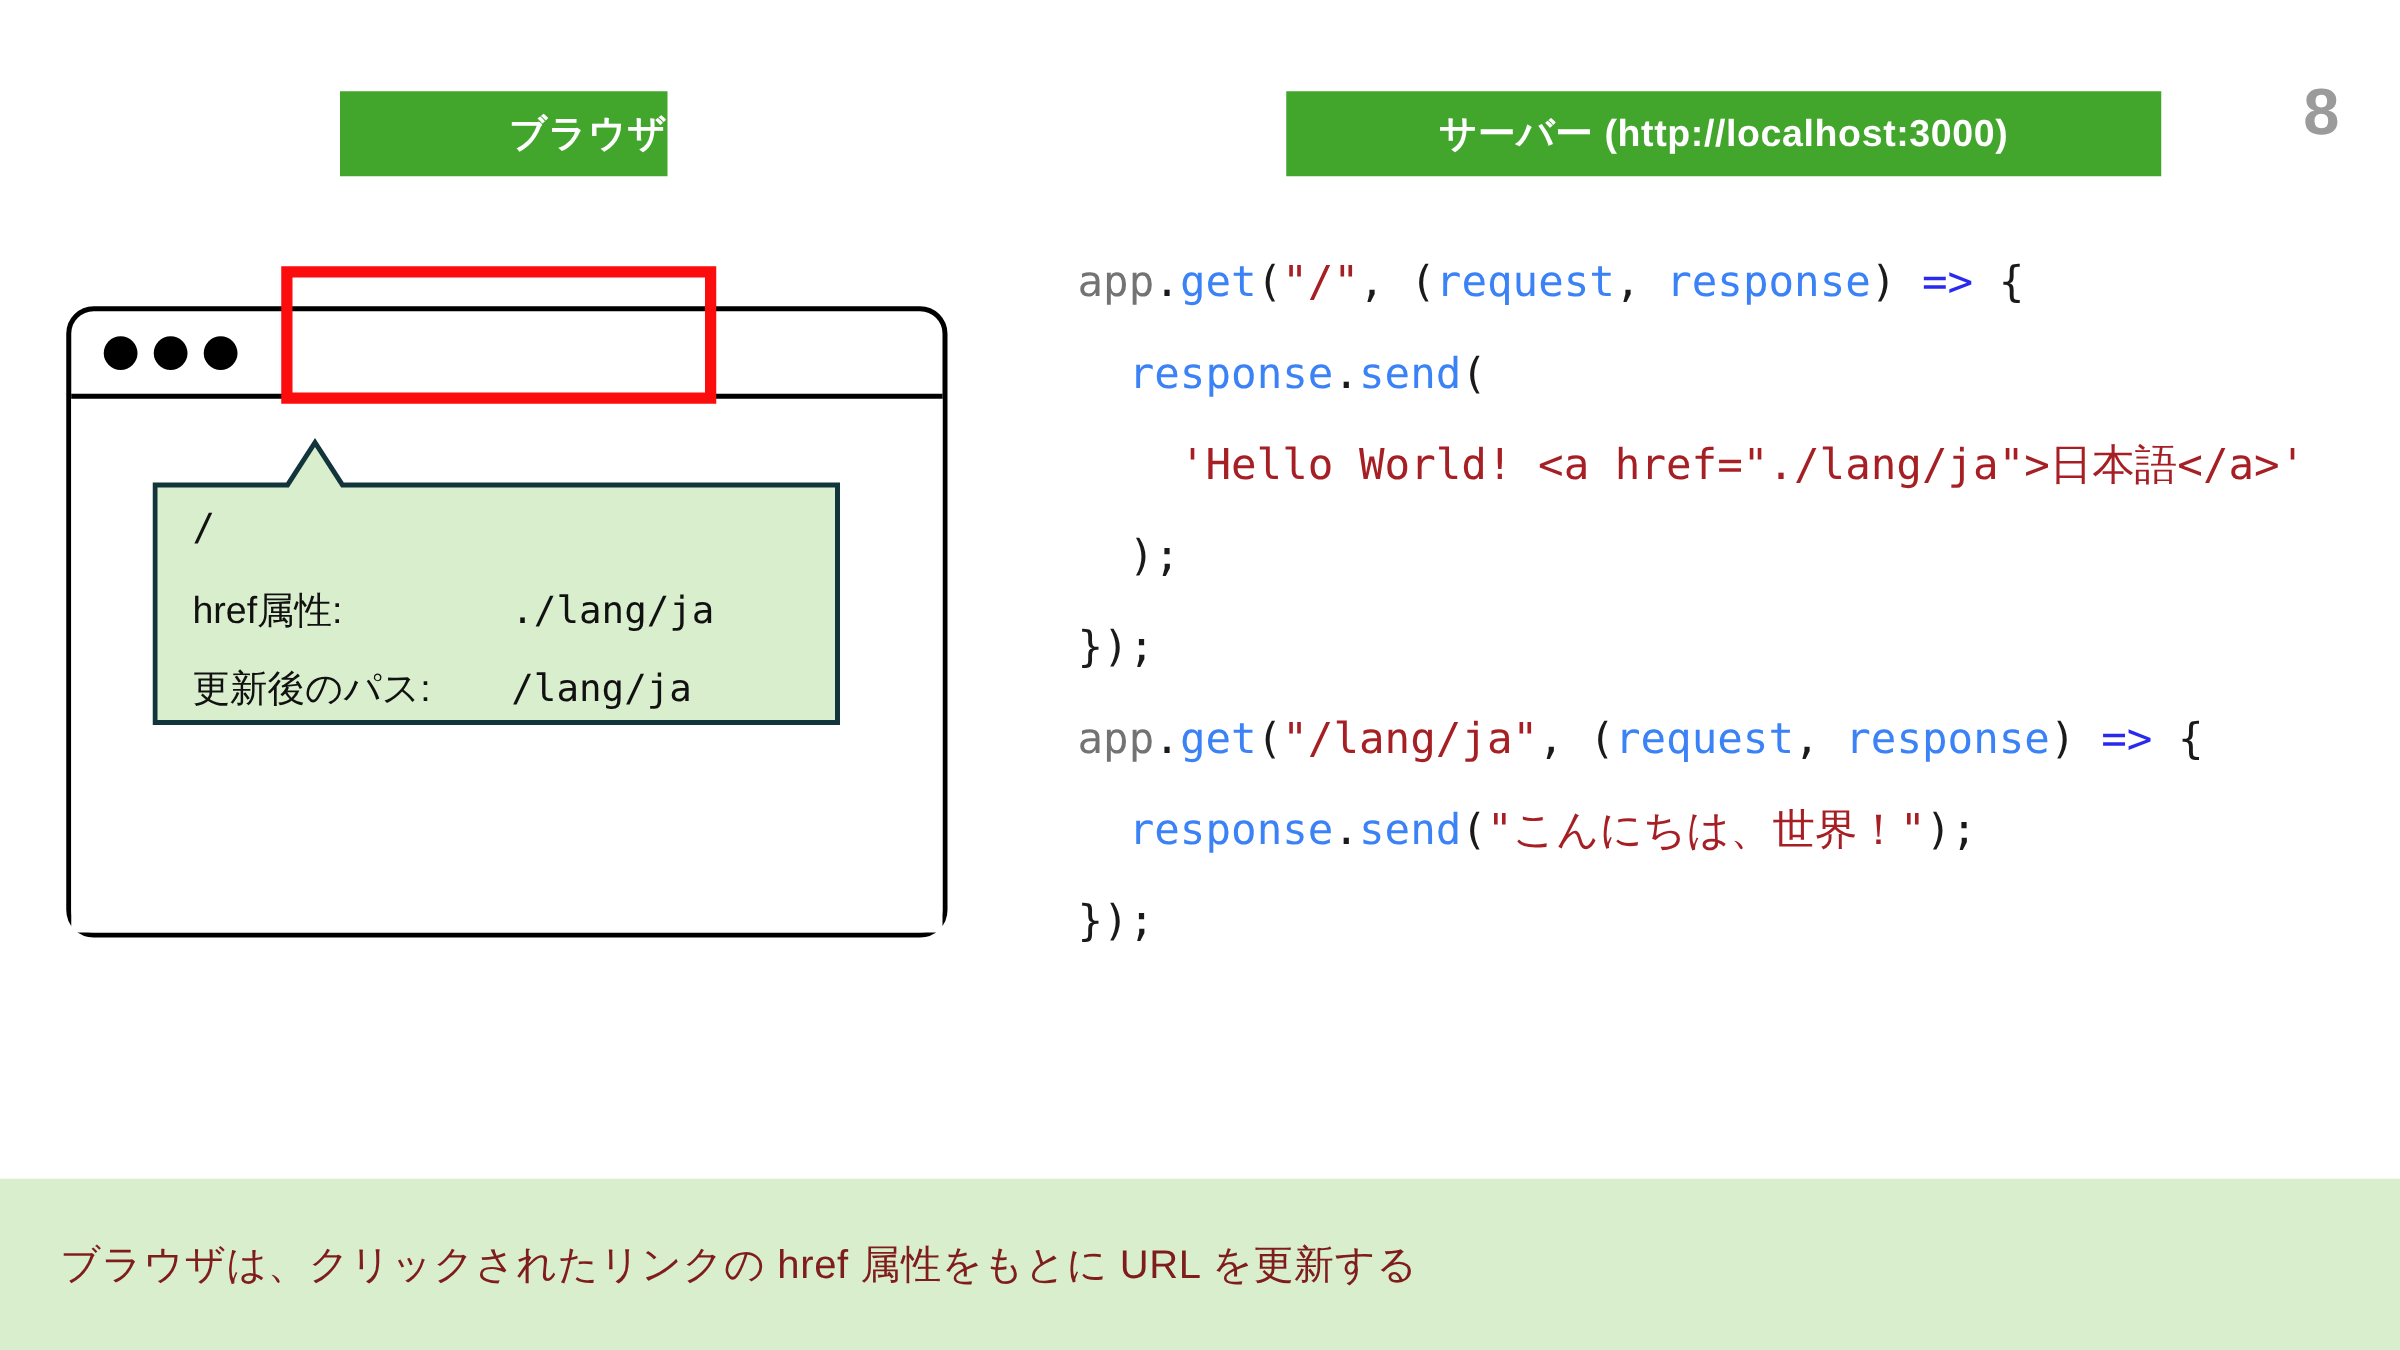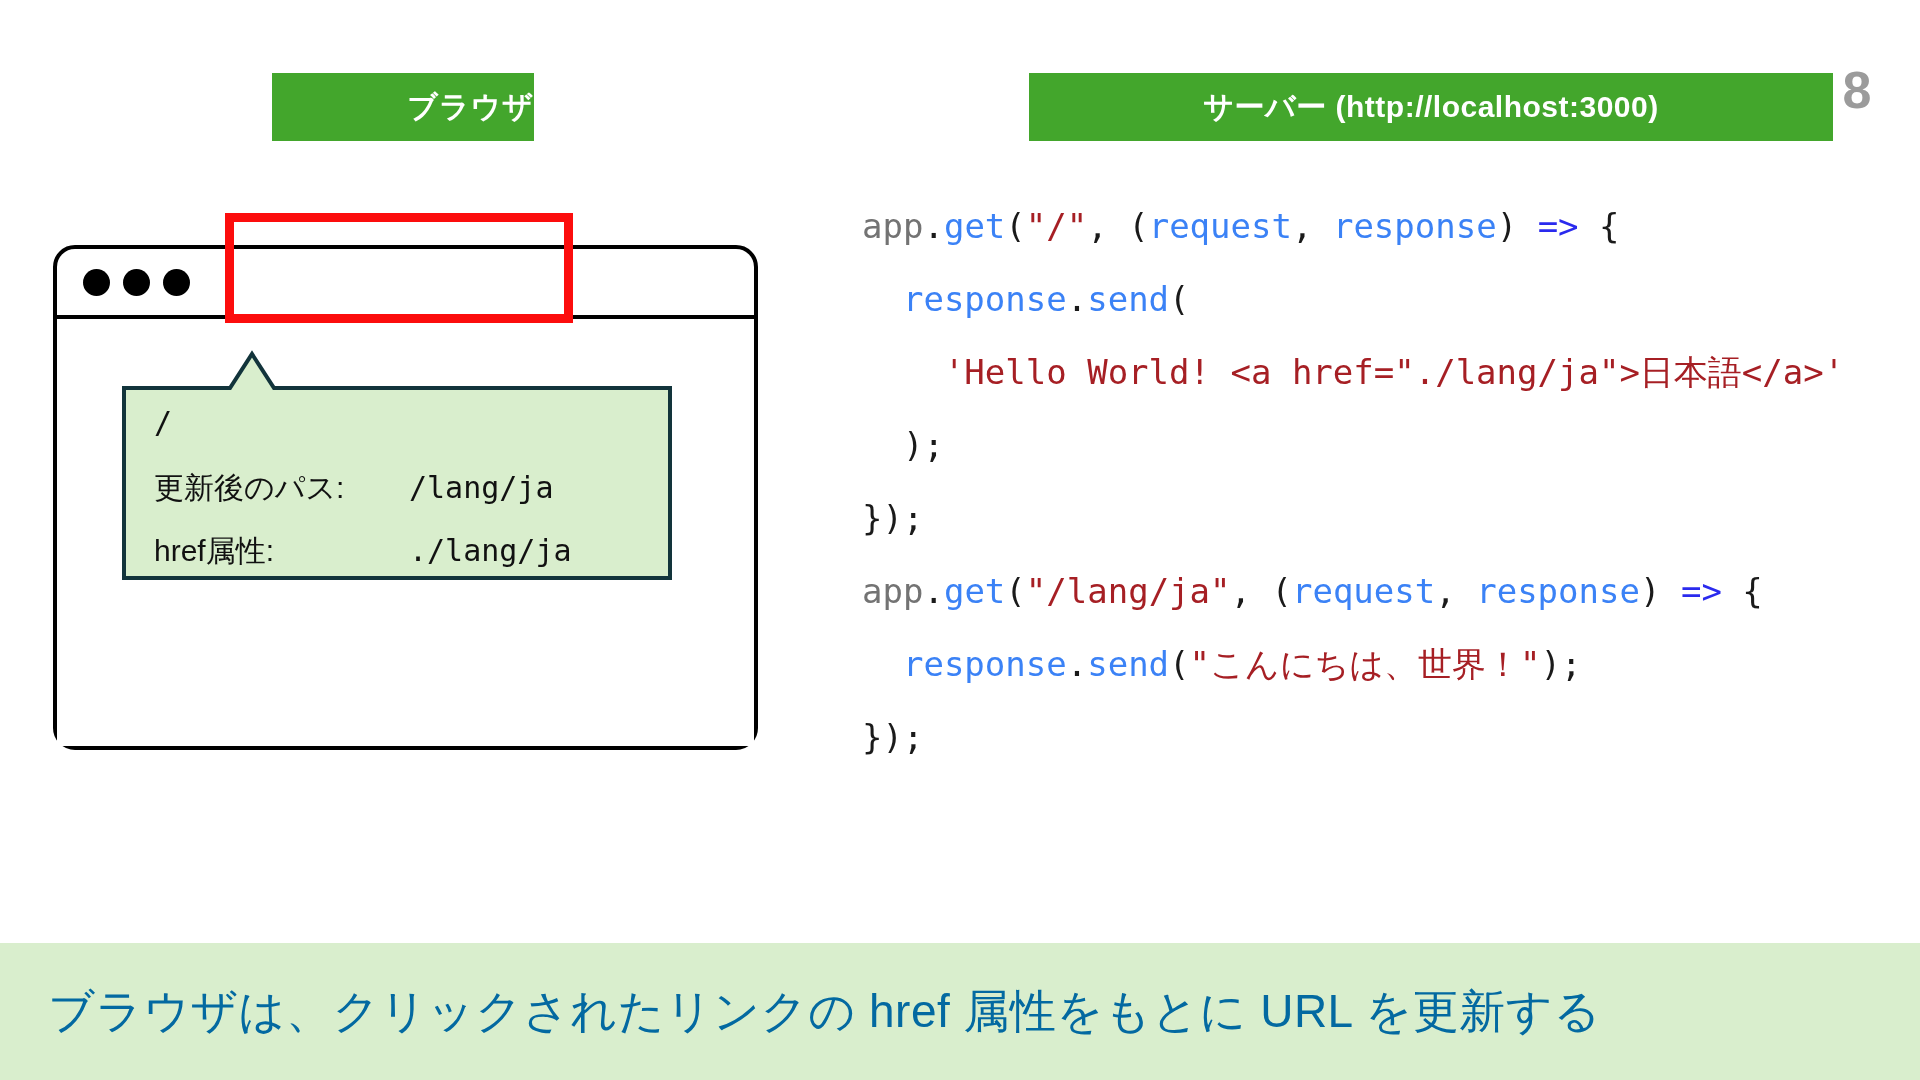--- a/index.html
+++ b/index.html
@@ -45,21 +45,21 @@
     top: 73px;
     width: 262px;
     height: 68px;
     font-size: 30px;
     letter-spacing: 1px;
     justify-content: flex-end;
   }
   #pill-server {
     left: 1029px;
     top: 73px;
-    width: 804px;
+    width: 700px;
     height: 68px;
     font-size: 30px;
     letter-spacing: 0.5px;
   }
 
   
   #browser-window {
     position: absolute;
     left: 53px;
     top: 245px;
@@ -186,22 +186,22 @@
     bottom: 0;
     width: 1920px;
     height: 137px;
     background: #d9eecd;
     display: flex;
     align-items: center;
     box-sizing: border-box;
   }
   #bottom-banner-text {
     margin-left: 48px;
-    font-size: 46px;
-    color: #0369a1;
+    font-size: 32px;
+    color: #7f1d1d;
     letter-spacing: 0.5px;
     white-space: nowrap;
   }
 </style>
 </head>
 <body>
 
 <div id="slide">
 
   <div class="page-number">8</div>
@@ -230,29 +230,29 @@
     <svg width="550" height="230" viewBox="0 0 550 230">
       <path d="M2,38 L108,38 L130,4 L152,38 L548,38 L548,228 L2,228 Z" fill="#d9eecd" stroke="#12343b" stroke-width="4" stroke-linejoin="miter"></path>
     </svg>
     <div id="callout-rows">
 
       <div class="callout-row">
         <span class="callout-value">/</span>
       </div>
 
       <div class="callout-row">
+        <span class="callout-label">href属性:</span>
+        <span class="callout-value">./lang/ja</span>
+      </div>
+
+      <div class="callout-row">
         <span class="callout-label">更新後のパス:</span>
         <span class="callout-value">/lang/ja</span>
       </div>
 
-      <div class="callout-row">
-        <span class="callout-label">href属性:</span>
-        <span class="callout-value">./lang/ja</span>
-      </div>
-
     </div>
   </div>
 
   <div id="code-block"><div class="code-line"><span class="tok-obj">app</span><span class="tok-punct">.</span><span class="tok-method">get</span><span class="tok-punct">(</span><span class="tok-str">"/"</span><span class="tok-punct">, (</span><span class="tok-param">request</span><span class="tok-punct">, </span><span class="tok-param">response</span><span class="tok-punct">) </span><span class="tok-arrow">=&gt;</span><span class="tok-punct"> {</span></div><div class="code-line"><span class="tok-punct">  </span><span class="tok-param">response</span><span class="tok-punct">.</span><span class="tok-method">send</span><span class="tok-punct">(</span></div><div class="code-line"><span class="tok-punct">    </span><span class="tok-str">'Hello World! &lt;a href="./lang/ja"&gt;日本語&lt;/a&gt;'</span></div><div class="code-line"><span class="tok-punct">  );</span></div><div class="code-line"><span class="tok-punct">});</span></div><div class="code-line"><span class="tok-obj">app</span><span class="tok-punct">.</span><span class="tok-method">get</span><span class="tok-punct">(</span><span class="tok-str">"/lang/ja"</span><span class="tok-punct">, (</span><span class="tok-param">request</span><span class="tok-punct">, </span><span class="tok-param">response</span><span class="tok-punct">) </span><span class="tok-arrow">=&gt;</span><span class="tok-punct"> {</span></div><div class="code-line"><span class="tok-punct">  </span><span class="tok-param">response</span><span class="tok-punct">.</span><span class="tok-method">send</span><span class="tok-punct">(</span><span class="tok-str">"こんにちは、世界！"</span><span class="tok-punct">);</span></div><div class="code-line"><span class="tok-punct">});</span></div></div>
 
   <div id="bottom-banner">
     <span id="bottom-banner-text">ブラウザは、クリックされたリンクの href 属性をもとに URL を更新する</span>
   </div>
 
 </div>

